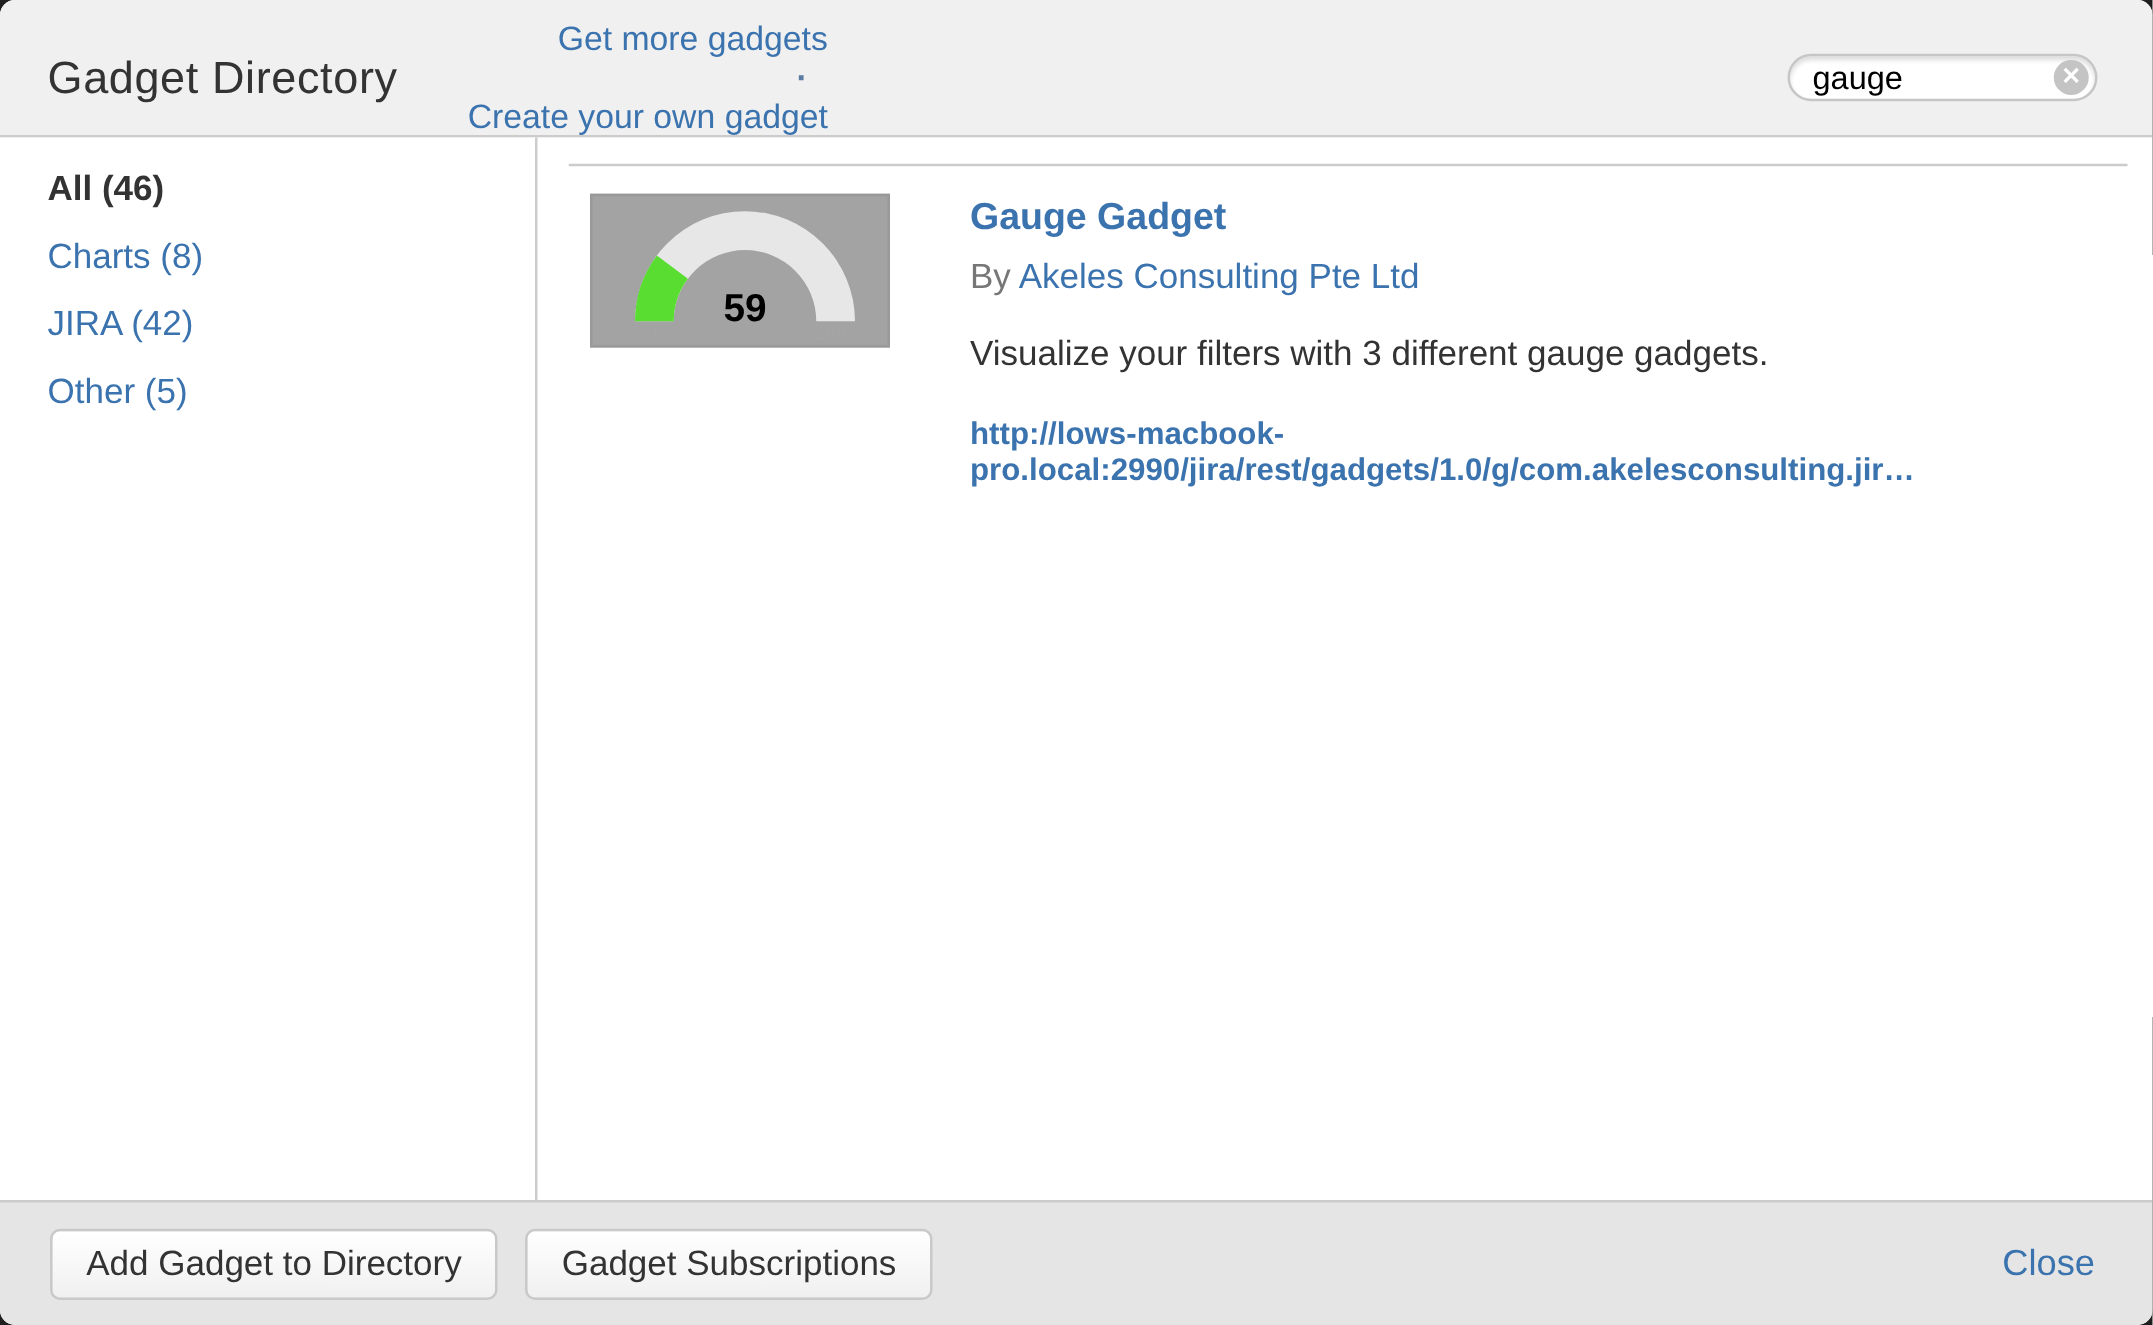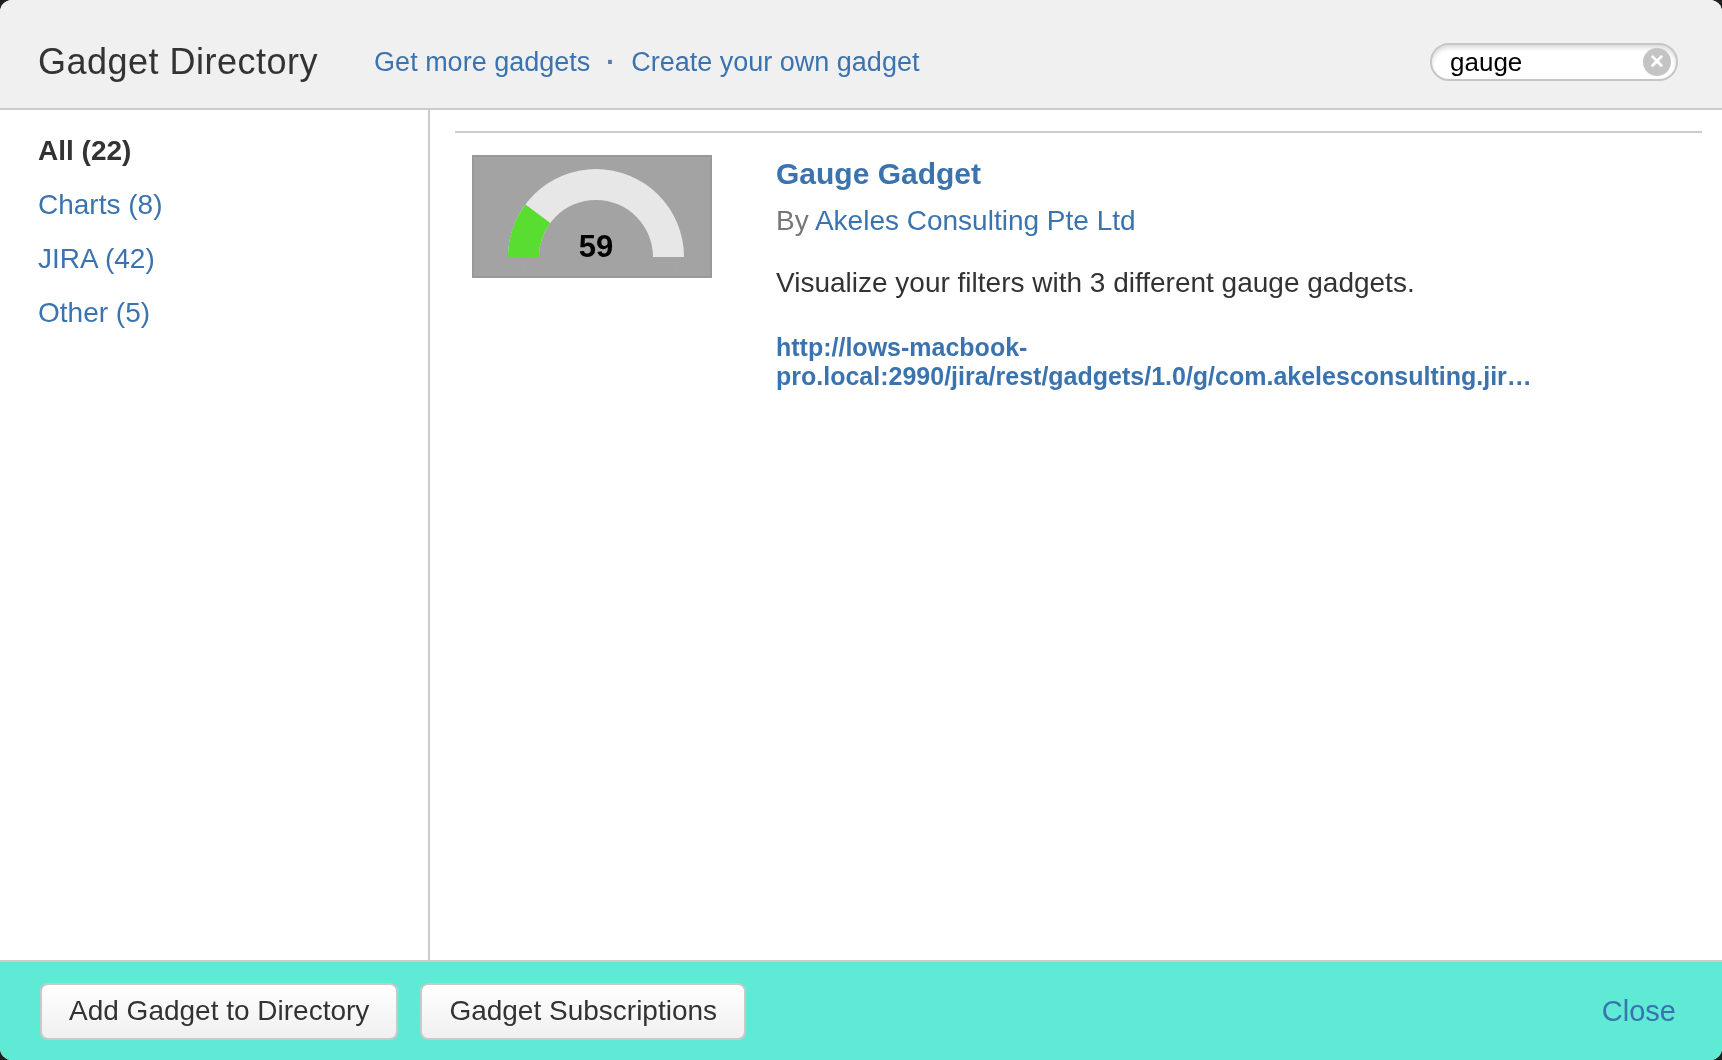--- a/index.html
+++ b/index.html
@@ -18,21 +18,21 @@
   }
   
   .hdr {
     height:110px; flex:0 0 110px;
     background:#f0f0f0;
     border-bottom:2px solid #cccccc;
     display:flex; align-items:center;
     padding:16px 44px 0 38px;
   }
   .hdr-title { font-size:36px; color:#333; font-weight:400; letter-spacing:0.5px; }
-  .hdr-links { margin-left:56px; display:flex; align-items:flex-end; font-size:27px; }
+  .hdr-links { margin-left:56px; display:flex; align-items:flex-end; font-size:27px;flex-direction:column; }
   .hdr-links a { color:#3b73af; text-decoration:none; }
   .hdr-sep { color:#5a7ca3; margin:0 16px; font-weight:bold; }
   .search-wrap { margin-left:auto; position:relative; }
   .search-input {
     width:248px; height:38px;
     border:2px solid #c6c6c6; border-radius:20px;
     padding:0 44px 0 18px;
     font-family:"Liberation Sans", sans-serif;
     font-size:26px; color:#000;
     background:#fff;
@@ -77,21 +77,21 @@
   .add-btn { margin-top:23px; height:56px; padding:0 22px; }
   .card-right { margin-left:64px; padding-top:2px; }
   .g-title { font-size:30px; font-weight:bold; color:#3b73af; text-decoration:none; display:inline-block; }
   .g-byline { margin-top:14px; font-size:28px; color:#777; }
   .g-byline a { color:#3b73af; text-decoration:none; }
   .g-desc { margin-top:30px; font-size:28px; color:#333; }
   .g-url { margin-top:34px; font-size:25px; font-weight:bold; color:#3b73af; text-decoration:none; display:inline-block; }
   
   .ftr {
     height:100px; flex:0 0 100px;
-    background:#5eead4;
+    background:#e5e5e5;
     border-top:2px solid #cccccc;
     display:flex; align-items:center;
     padding:0 46px 0 40px;
   }
   .ftr-btn { height:57px; padding:0 27px; margin-right:22px; }
   .close-link { margin-left:auto; font-size:29px; color:#3b73af; text-decoration:none; }
 </style>
 </head>
 <body>
 
@@ -106,21 +106,21 @@
     </div>
     <div class="search-wrap">
       <input class="search-input" type="text" autofocus="" value="gauge" style="">
       <button class="search-clear">✕</button>
     </div>
   </div>
 
   <div class="content">
 
     <ul class="sidebar">
-      <li class="active"><a>All (22)</a></li>
+      <li class="active"><a>All (46)</a></li>
       <li><a href="#">Charts (8)</a></li>
       <li><a href="#">JIRA (42)</a></li>
       <li><a href="#">Other (5)</a></li>
     </ul>
 
     <div class="main">
       <hr class="list-divider">
 
       <div class="card">
         <div class="card-left">

